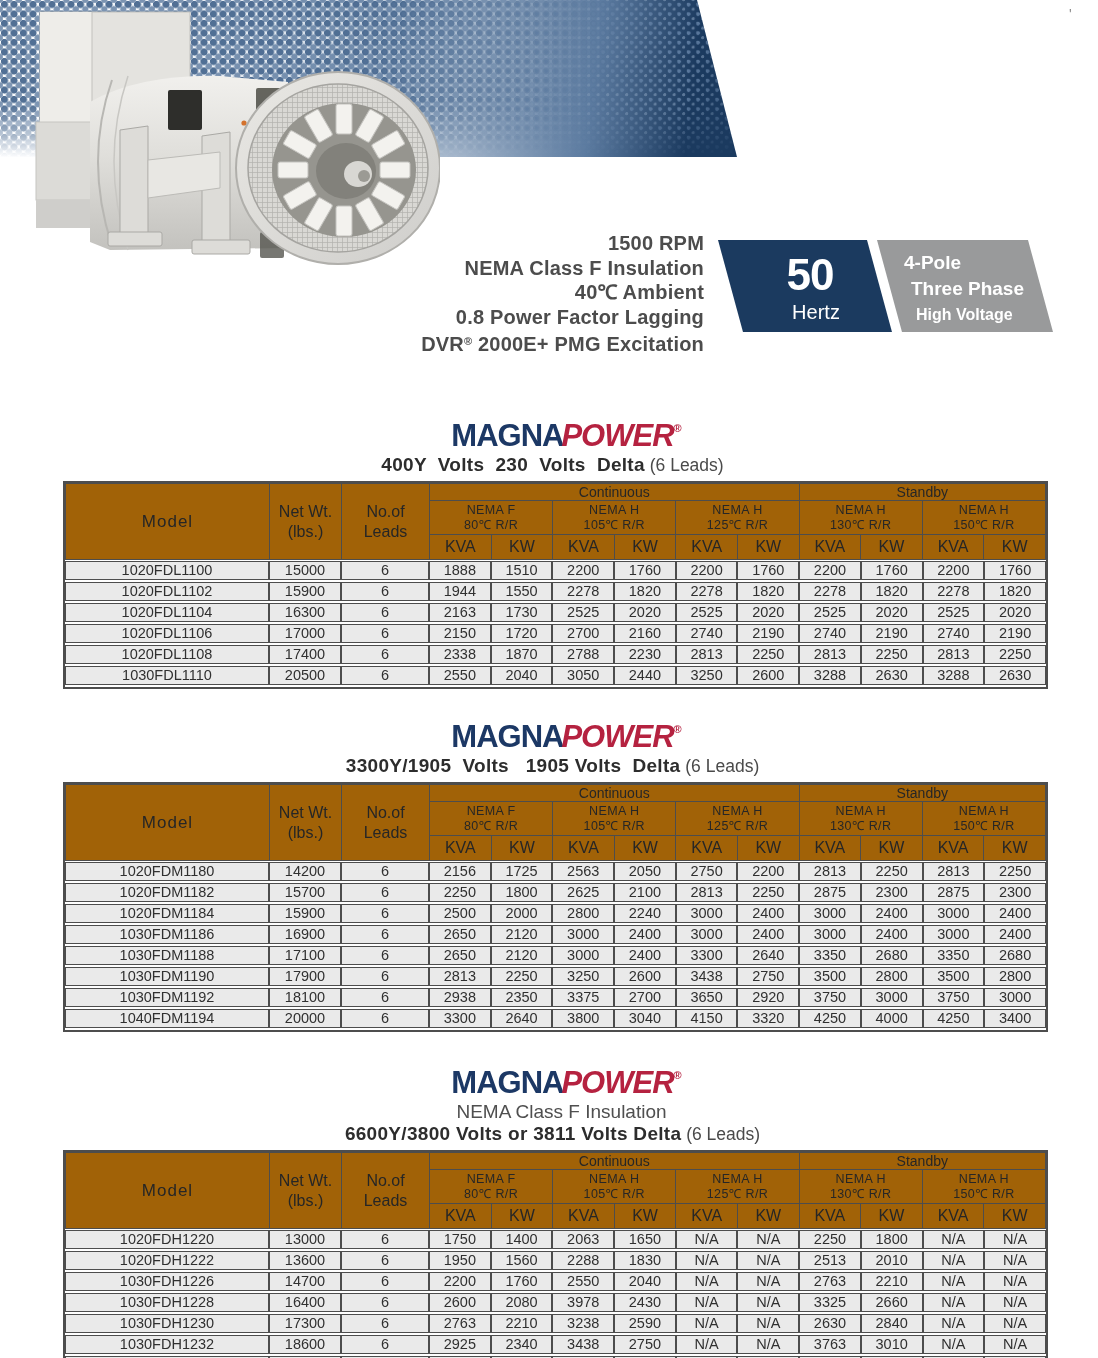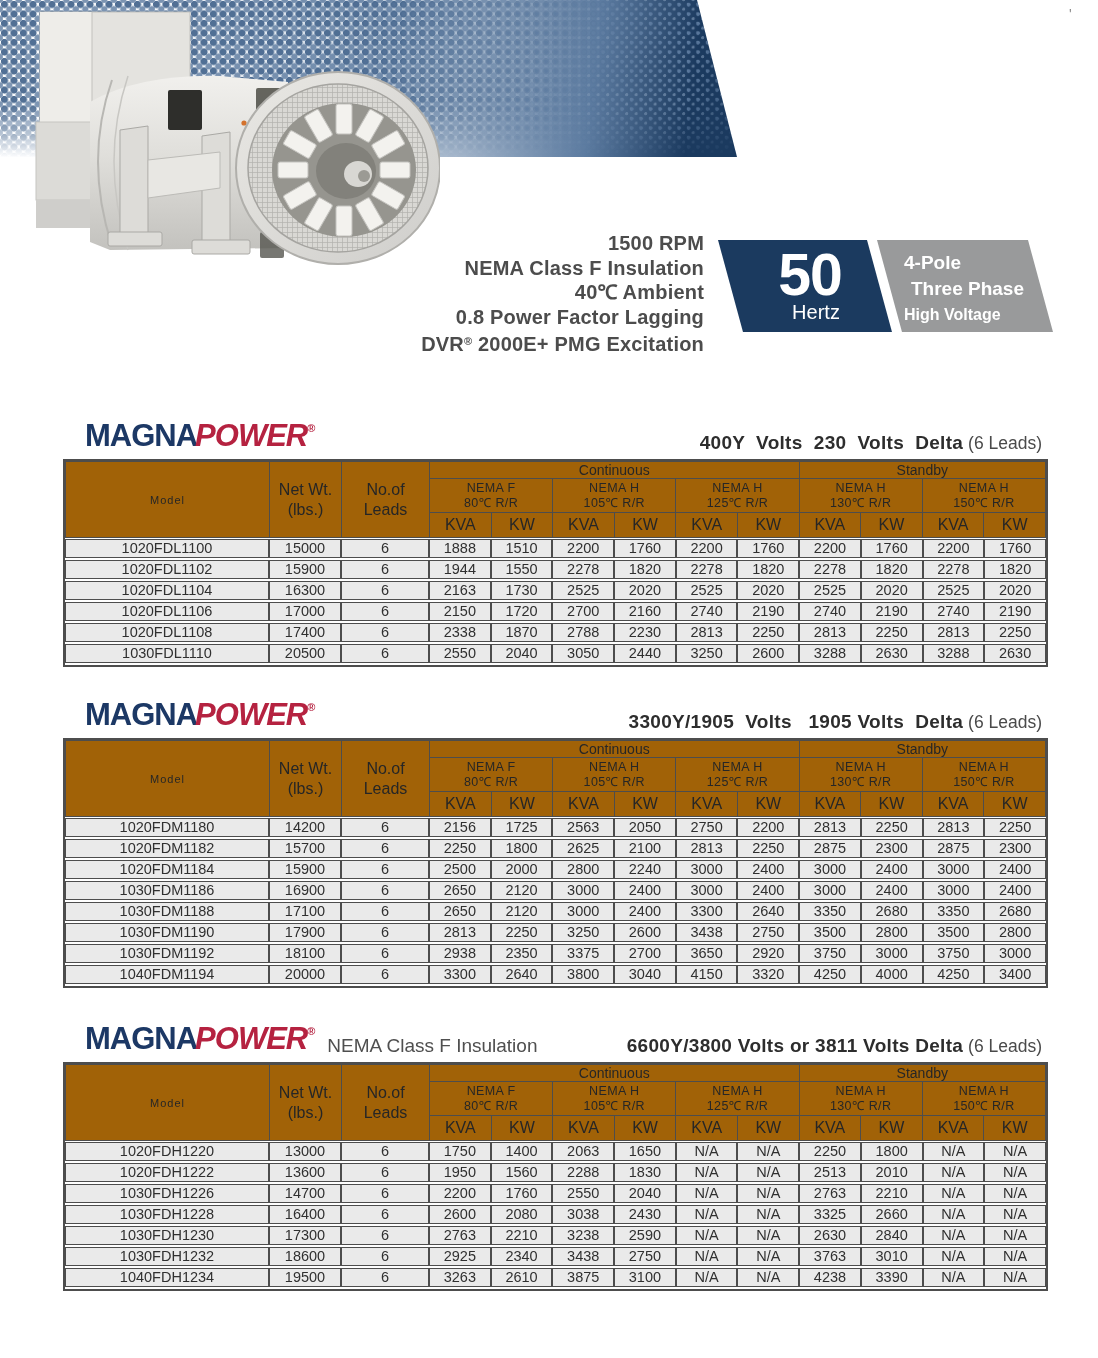--- a/index.html
+++ b/index.html
@@ -32,51 +32,51 @@
   .corner-mark { position:absolute; left:1069px; top:6px; font-size:14px; color:#8a8a8a; }
 
   .specs { position:absolute; top:231px; right:394px; text-align:right;
            font-weight:bold; font-size:20px; line-height:24.5px; color:#4c4c4c; letter-spacing:.2px; }
   .specs .reg-sup { font-size:11px; vertical-align:6px; }
 
   .badge { position:absolute; top:240px; height:92px; color:#fff;
            clip-path:polygon(0 0, calc(100% - 25px) 0, 100% 100%, 25px 100%);
            -webkit-clip-path:polygon(0 0, calc(100% - 25px) 0, 100% 100%, 25px 100%); }
   .badge-hz { left:718px; width:174px; display:flex; flex-direction:column; align-items:center; justify-content:center; }
-  .badge-hz .hz-value { font-size:59px; font-weight:bold; line-height:48px; letter-spacing:-1px; padding-left:10px; }
+  .badge-hz .hz-value { font-size:44px; font-weight:bold; line-height:48px; letter-spacing:-1px; padding-left:10px; }
   .badge-hz .hz-unit  { font-size:20px; font-weight:normal; line-height:20px; margin-top:3px; padding-left:22px; }
   .badge-pole { left:877px; width:176px; padding:10px 0 0 27px; }
   .badge-pole .pole-line { font-weight:bold; font-size:19px; line-height:26px; }
   .badge-pole .pole-line.l2 { margin-left:7px; }
-  .badge-pole .pole-line.l3 { font-size:16px; }
+  .badge-pole .pole-line.l3 { margin-left:12px; font-size:16px; }
 
   
   .tables-wrap { margin-left:63px; width:985px; }
-  .tbl-section .caption { display:flex; align-items:flex-end; margin-bottom:5px; }
+  .tbl-section .caption { display:flex; align-items:center; margin-bottom:5px;flex-direction:column; }
   .sec-0 .caption { margin-top:44px; }
   .sec-1 .caption { margin-top:30px; }
   .sec-2 .caption { margin-top:33px; }
   .logo { font-size:31px; font-weight:bold; letter-spacing:-1px; white-space:nowrap; padding-left:22px; }
   .logo .magna { color:#1c3865; }
   .logo .power { color:#b52240; font-style:italic; margin-left:-2px; }
   .logo .reg   { color:#b52240; font-size:11px; vertical-align:14px; letter-spacing:0; }
   .caption .subtitle { font-size:19px; color:#4f4f4f; margin-left:12px; white-space:pre; }
   .caption .spacer { flex:1; }
   .caption .title { text-align:right; white-space:pre; padding-right:6px; }
   .caption .title-bold  { font-size:19px; font-weight:bold; color:#2d2d2d; letter-spacing:.3px; }
   .caption .title-light { font-size:17.5px; color:#4a4a4a; }
 
   .tbl-frame { border:2px solid #4d4d4d; background:#fff; }
   .tbl-frame table { width:100%; table-layout:fixed; }
   col.c-model { width:204px; } col.c-wt { width:72px; } col.c-leads { width:88px; }
 
   table.head-table { border-collapse:collapse; }
   table.head-table td { background:#a16207; border:1px solid #4d4d4d; text-align:center;
                         color:#262626; vertical-align:middle; overflow:hidden; }
-  td.hd-model { font-size:11px; letter-spacing:1px; }
+  td.hd-model { font-size:17px; letter-spacing:1px; }
   td.hd-two   { font-size:16px; line-height:20px; }
   td.hd-band  { font-size:14px; height:17px; line-height:16px; }
   td.hd-nema  { height:34px; }
   td.hd-nema div { font-size:12.5px; line-height:15px; letter-spacing:.4px; }
   td.hd-unit  { height:25px; font-size:16px; }
 
   table.body-table { border-collapse:separate; border-spacing:0 2px; margin-top:-1px; }
   table.body-table td { background:#eaeaea; border:1px solid #4d4d4d; text-align:center;
                         height:18px; font-size:14.5px; line-height:17px; color:#303030; overflow:hidden; }
 </style>
@@ -728,21 +728,21 @@
                 <td>2210</td>
                 <td>N/A</td>
                 <td>N/A</td>
               </tr>
               <tr>
                 <td>1030FDH1228</td>
                 <td>16400</td>
                 <td>6</td>
                 <td>2600</td>
                 <td>2080</td>
-                <td>3038</td>
+                <td>3978</td>
                 <td>2430</td>
                 <td>N/A</td>
                 <td>N/A</td>
                 <td>3325</td>
                 <td>2660</td>
                 <td>N/A</td>
                 <td>N/A</td>
               </tr>
               <tr>
                 <td>1030FDH1230</td>

